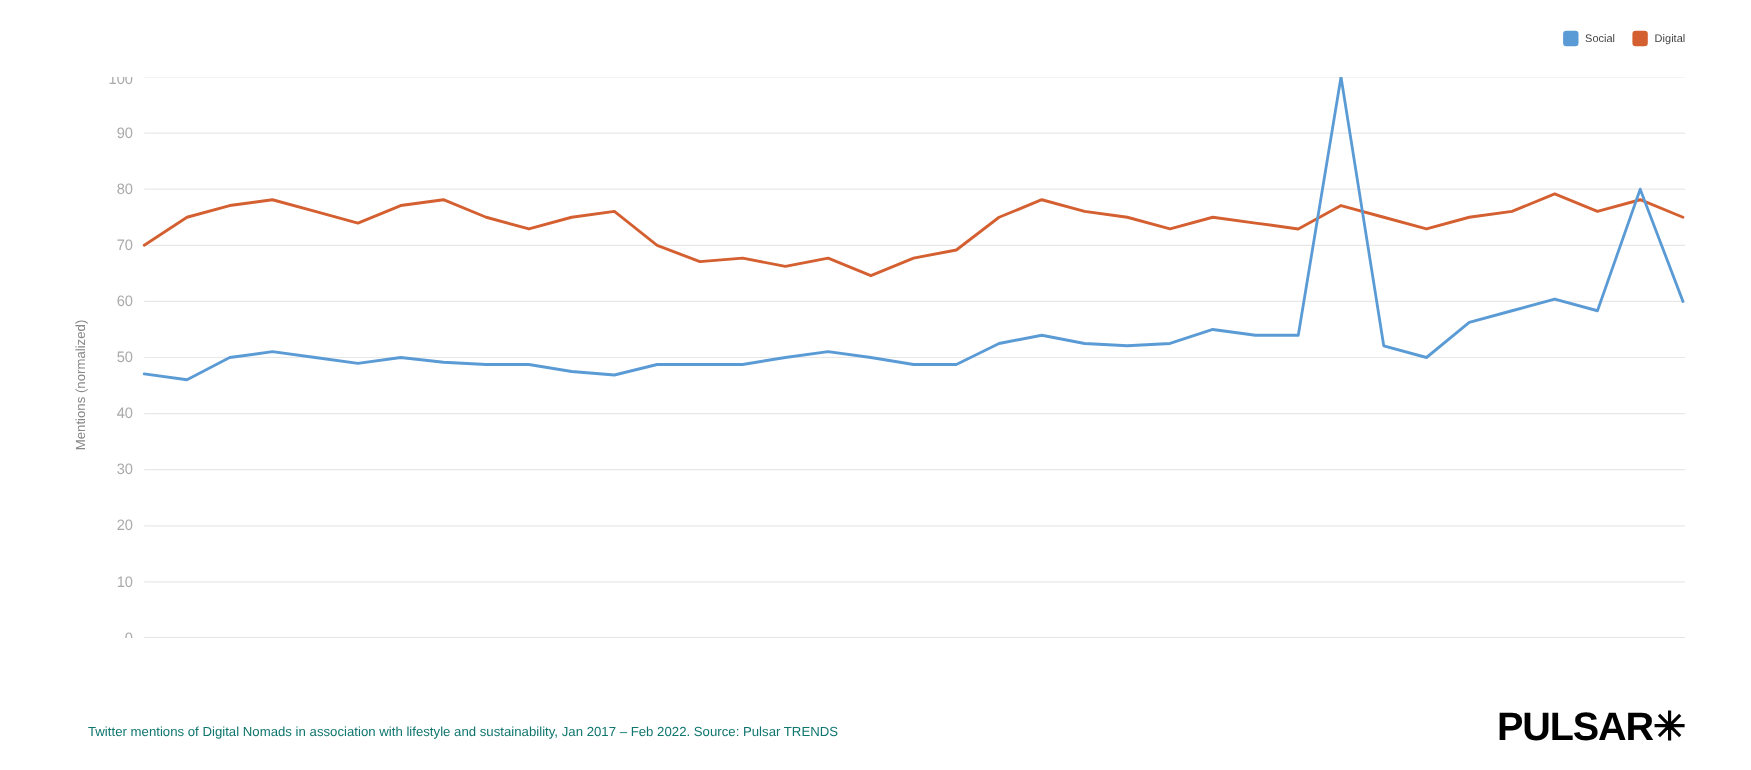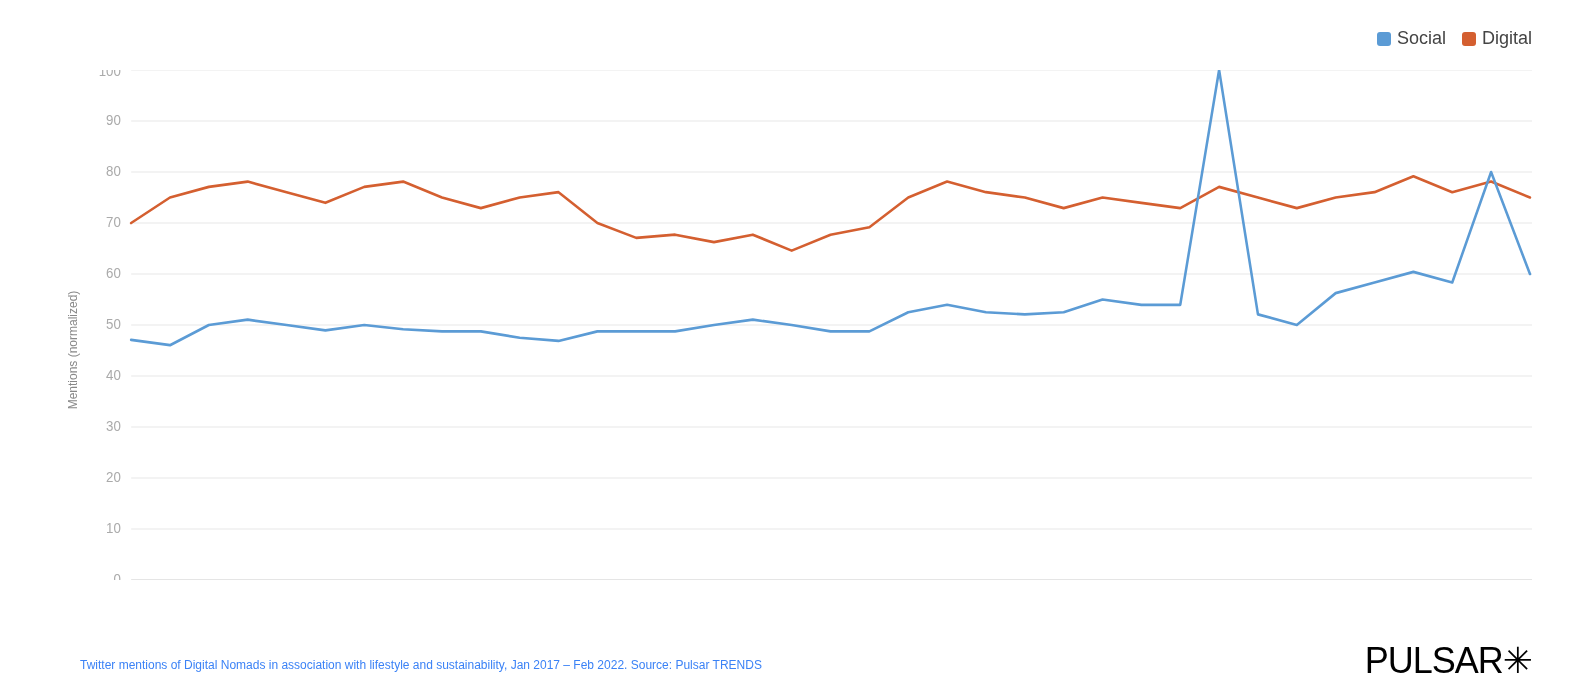--- a/index.html
+++ b/index.html
@@ -16,21 +16,21 @@
       position: relative;
       padding: 30px 60px 120px 80px;
     }
     .legend {
       position: absolute;
       top: 28px;
       right: 60px;
       display: flex;
       align-items: center;
       gap: 16px;
-      font-size: 18px;
+      font-size: 10px;
       color: #444;
     }
     .legend-item {
       display: flex;
       align-items: center;
       gap: 6px;
     }
     .legend-dot {
       width: 14px;
       height: 14px;
@@ -53,28 +53,28 @@
       transform: translateY(-50%) rotate(-90deg);
       font-size: 12px;
       color: #888;
       white-space: nowrap;
     }
     .footer-text {
       position: absolute;
       bottom: 28px;
       left: 80px;
       font-size: 12px;
-      color: #3b82f6;
+      color: #0f766e;
     }
     .pulsar-logo {
       position: absolute;
       bottom: 18px;
       right: 60px;
       font-size: 36px;
-      font-weight: 400;
+      font-weight: 700;
       color: #000;
       letter-spacing: -1px;
     }
     svg.main-chart {
       width: 100%;
       height: 100%;
     }
   </style>
 </head>
 <body>

